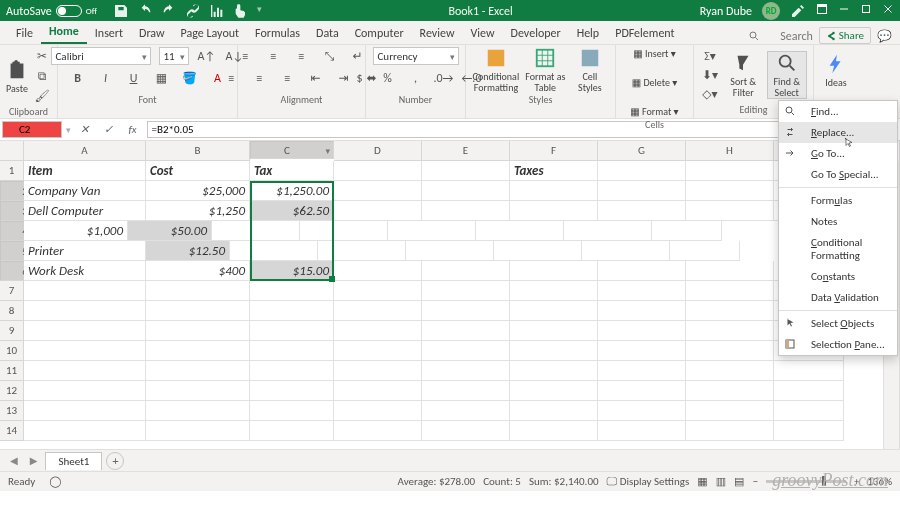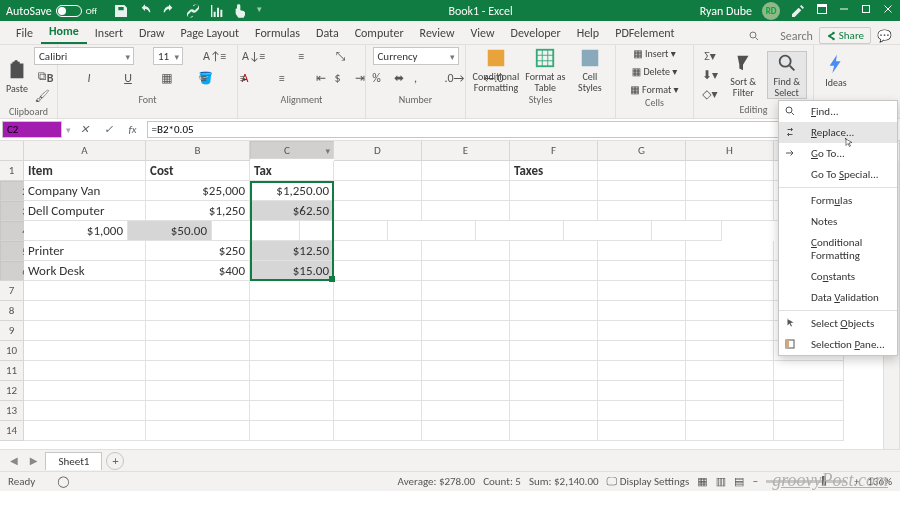--- a/index.html
+++ b/index.html
@@ -21,51 +21,51 @@
   .menu-right { margin-left:auto; display:flex; gap:6px; align-items:center;}
   .share { color:#107c41; border:1px solid #ccc; padding:1px 6px; border-radius:2px; font-size:11px; display:flex; align-items:center; gap:3px;}
   .ribbon { height:74px; background:#f3f2f1; display:flex; align-items:stretch; border-bottom:1px solid #e1dfdd; position:relative;}
   .group { border-right:1px solid #e1dfdd; padding:2px 6px; display:flex; flex-direction:column; justify-content:space-between; position:relative;}
   .group-label { text-align:center; font-size:10px; color:#666; padding-bottom:10px;}
   .group-body { display:flex; align-items:center; gap:4px; flex:1;}
   .bigbtn { display:flex; flex-direction:column; align-items:center; justify-content:center; width:40px; gap:2px; cursor:pointer;}
   .bigbtn svg{ width:22px; height:22px; fill:#505050;}
   .bigbtn span{ font-size:10px; color:#444; text-align:center; line-height:1.1;}
   .bigbtn.hl { background:#e6e6e6; border:1px solid #c7c7c7;}
-  .smrow { display:flex; gap:19px; align-items:center;}
+  .smrow { display:flex; gap:8px; align-items:center;}
   .mini{ font-size:10px; color:#444;}
   .sel { height:18px; border:1px solid #c8c6c4; background:#fff; font-size:11px; padding:0 14px 0 4px; display:inline-flex; align-items:center; position:relative; min-width:60px;}
   .sel::after{content:"▾"; position:absolute; right:3px; color:#777; font-size:9px;}
   .iconbtn{ width:20px; height:18px; display:inline-flex; align-items:center; justify-content:center; cursor:pointer; color:#555;}
   .col { display:flex; flex-direction:column; gap:2px;}
   .namebox-row{ height:22px; display:flex; align-items:center; border-bottom:1px solid #e1dfdd; background:#fff;}
-  .namebox{ width:60px; border:1px solid #c8c6c4; margin:1px 2px; padding:1px 4px; font-size:11px; background:#a21caf;}
+  .namebox{ width:60px; border:1px solid #c8c6c4; margin:1px 2px; padding:1px 16px; font-size:11px; background:#ef4444;}
   .fxbtn{ width:24px; display:inline-flex; align-items:center; justify-content:center; font-style:italic; color:#666; font-size:11px;}
   .formula{ flex:1; border:1px solid #c8c6c4; margin:1px 2px; padding:1px 4px; font-size:11px; background:#fff;}
   .sheet-area{ position:relative; background:#fff; height:308px; overflow:hidden; border-right:1px solid #e1dfdd;}
   .corner{ position:absolute; left:0; top:0; width:24px; height:20px; background:#f3f2f1; border-right:1px solid #d6d6d6; border-bottom:1px solid #d6d6d6;}
   .colheads{ position:absolute; left:24px; top:0; height:20px; display:flex;}
   .ch{ width:88px; background:#f3f2f1; border-right:1px solid #d6d6d6; border-bottom:1px solid #d6d6d6; display:flex; align-items:center; justify-content:center; font-size:11px; color:#555;}
   .ch.a{width:122px;} .ch.b{width:104px;} .ch.c{width:84px;} .ch.sel{background:#d2d0ce;}
   .rowheads{ position:absolute; left:0; top:20px; width:24px;}
   .rh{ height:20px; background:#f3f2f1; border-right:1px solid #d6d6d6; border-bottom:1px solid #d6d6d6; display:flex; align-items:center; justify-content:center; font-size:11px; color:#555;}
   .rh.sel{background:#d2d0ce;}
-  .cells{ position:absolute; left:24px; top:20px;}
+  .cells{ position:absolute; left:24px; top:20px;font-style:italic;}
   .row{ display:flex; height:20px;}
   .cell{ border-right:1px solid #e1e1e1; border-bottom:1px solid #e1e1e1; padding:0 4px; font-size:13px; display:flex; align-items:center; background:#fff;}
   .cA{width:122px;} .cB{width:104px; justify-content:flex-end;} .cC{width:84px; justify-content:flex-end;} .cG{width:88px;}
   .hdr{font-weight:700;}
   .selcell{ background:#d6d6d6;}
   .selrange{ position:absolute; border:2px solid #107c41; pointer-events:none;}
   .handle{ position:absolute; width:6px; height:6px; background:#107c41; right:-3px; bottom:-3px;}
   .tabs-row{ height:22px; background:#f3f2f1; display:flex; align-items:center; border-top:1px solid #e1dfdd; padding-left:6px; gap:4px;}
   .navtri{ color:#888; padding:0 4px; font-size:10px;}
   .sheet-tab{ background:#fff; border:1px solid #c8c6c4; border-bottom:none; padding:2px 12px; font-size:11px;}
   .addsheet{ width:18px; height:18px; border:1px solid #c8c6c4; border-radius:50%; display:flex; align-items:center; justify-content:center; font-size:12px; color:#666;}
-  .statusbar{ height:20px; background:#f3f2f1; border-top:1px solid #e1dfdd; display:flex; align-items:center; font-size:11px; color:#555; padding:0 8px; gap:22px;}
+  .statusbar{ height:20px; background:#f3f2f1; border-top:1px solid #e1dfdd; display:flex; align-items:center; font-size:11px; color:#555; padding:0 8px; gap:14px;}
   .status-right{ margin-left:auto; display:flex; align-items:center; gap:8px;}
   .zoom-slider{ width:80px; height:3px; background:#c8c6c4; position:relative;}
   .zoom-slider::after{content:"";width:4px;height:10px;background:#666;position:absolute;left:56px;top:-4px;}
   .dropdown{ position:absolute; right:2px; top:100px; width:120px; background:#fff; border:1px solid #c8c6c4; box-shadow:0 4px 10px rgba(0,0,0,.2); font-size:11px; z-index:50;}
   .dd-item{ padding:4px 8px 4px 32px; position:relative; cursor:pointer;}
   .dd-item:hover, .dd-item.hl{ background:#e6e6e6;}
   .dd-sep{ height:1px; background:#e1dfdd; margin:2px 0;}
   .dd-item svg{ position:absolute; left:5px; top:4px; width:12px; height:12px; fill:#555;}
   .watermark{ position:absolute; right:12px; bottom:30px; font-family:Georgia,serif; font-style:italic; color:#b0b0b0; font-size:18px; pointer-events:none;text-decoration:underline;}
   .cursor{ position:absolute; right:45px; top:135px; width:12px; height:16px; z-index:60;}
@@ -252,21 +252,21 @@
           <svg viewBox="0 0 24 24">
             <rect x="3" y="3" width="18" height="18" fill="#8ab"></rect>
           </svg>
           <span>Cell Styles</span>
         </div>
     </div>
     <div class="group-label">Styles</div>
   </div>
 
   <div class="group" style="width:78px">
-    <div class="group-body col" style="gap:5px">
+    <div class="group-body col" style="gap:16px">
       <span class="mini">▦ <span>Insert</span> ▾</span>
       <span class="mini">▦ <span>Delete</span> ▾</span>
       <span class="mini">▦ <span>Format</span> ▾</span>
     </div>
     <div class="group-label">Cells</div>
   </div>
 
   <div class="group" style="width:120px">
     <div class="group-body">
       <div class="col" style="gap:1px">
@@ -381,21 +381,20 @@
         <div class="cell cC selcell">$50.00</div>
         <div class="cell cG"></div>
         <div class="cell cG"></div>
         <div class="cell cG"></div>
         <div class="cell cG"></div>
         <div class="cell cG"></div>
         <div class="cell cG" style="width: 70px;"></div>
       </div>
       <div class="row">
         <div class="cell cA">Printer</div>
-        <div class="cell cB">$250</div>
         <div class="cell cC selcell">$12.50</div>
         <div class="cell cG"></div>
         <div class="cell cG"></div>
         <div class="cell cG"></div>
         <div class="cell cG"></div>
         <div class="cell cG"></div>
         <div class="cell cG" style="width: 70px;"></div>
       </div>
       <div class="row">
         <div class="cell cA">Work Desk</div>

